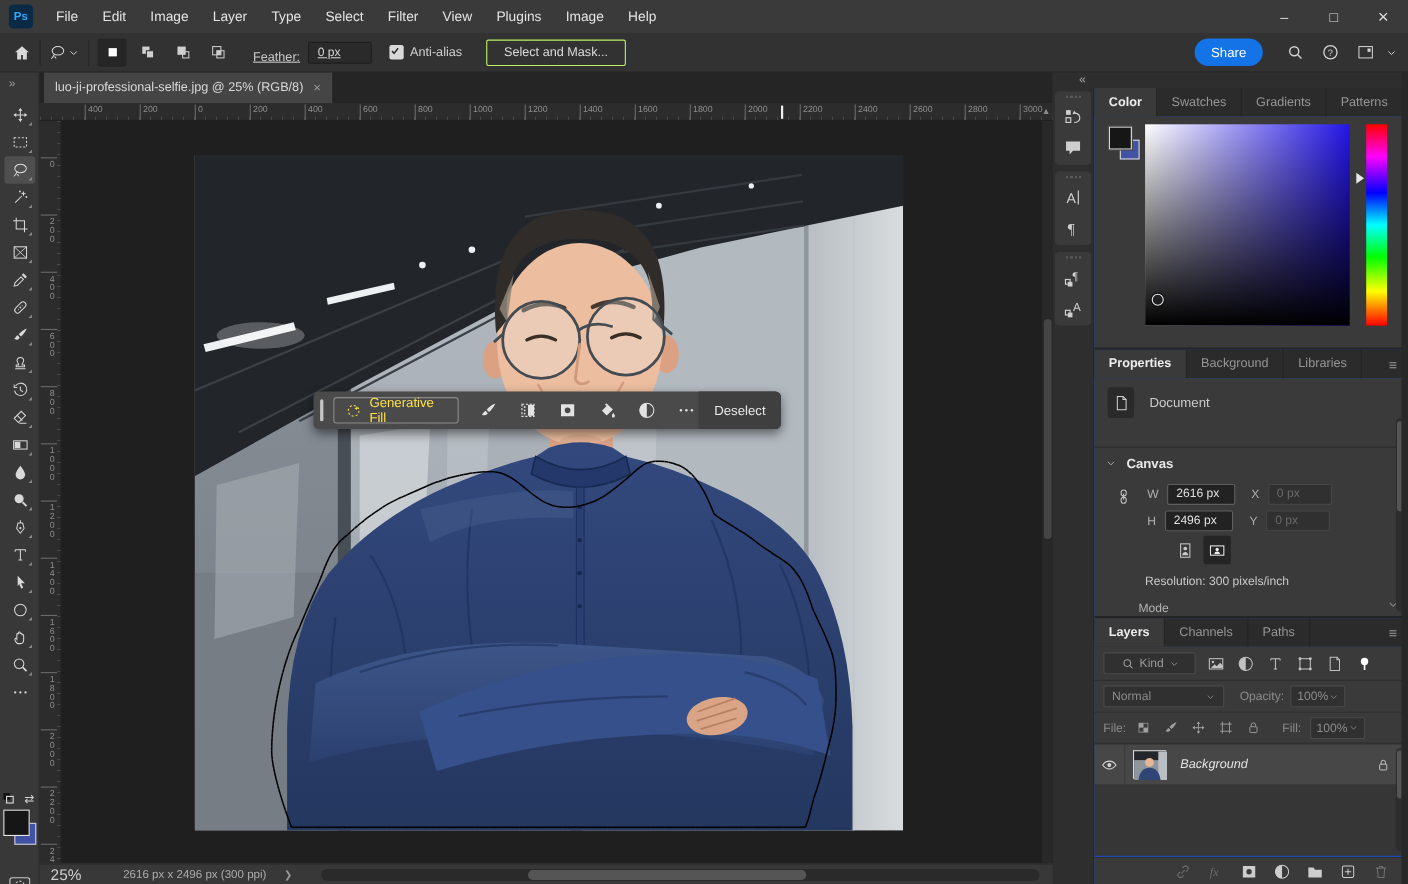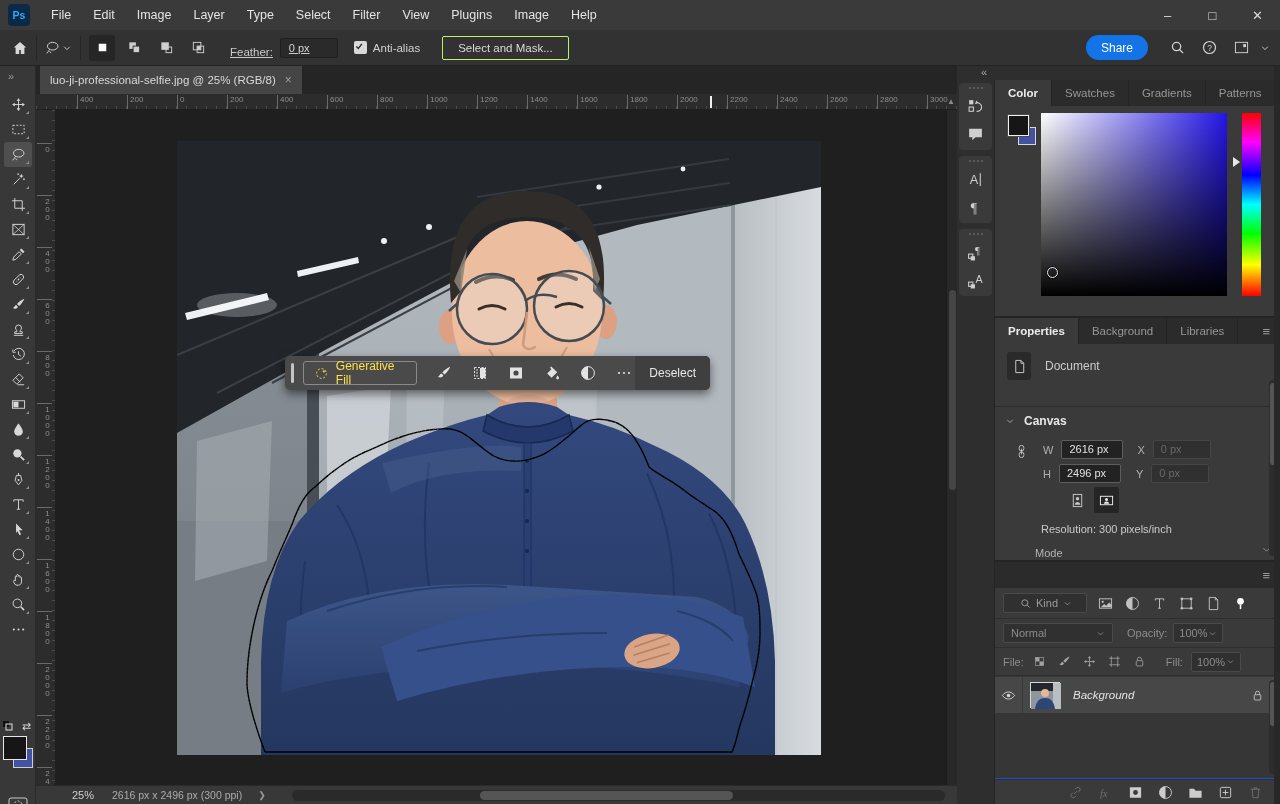--- a/index.html
+++ b/index.html
@@ -99,21 +99,21 @@
   #genfill-btn{ height:24px; border:1px solid #8a8a8a; border-radius:3px; padding:0 10px;
                 display:flex; align-items:center; gap:7px; color:#fde047; font-size:12px; }
   #taskbar-icons{ display:flex; align-items:center; gap:14px; margin-left:16px; flex:1; }
   .tb-icon{ width:22px; height:22px; display:flex; align-items:center; justify-content:center; color:#e3e3e3; }
   #deselect-btn{ height:34px; padding:0 14px; background:#3f3f3f; border-radius:0 5px 5px 0;
                  display:flex; align-items:center; font-size:12px; color:#e8e8e8; }
 
   
   #status-bar{ left:36px; top:785px; width:921px; height:19px; background:#383838; border-top:1px solid #2a2a2a;
                display:flex; align-items:center; font-size:10.5px; color:#ababab; }
-  #zoom-field{ width:58px; padding-left:10px; font-size:11px; color:#cfcfcf;text-align:right; }
+  #zoom-field{ width:58px; padding-left:10px; font-size:14px; color:#cfcfcf; }
   #doc-info{ margin-left:18px; }
   .sb-arrow{ color:#9a9a9a; font-size:9px; margin-left:16px; }
   #h-scroll-track{ position:absolute; left:256px; top:4px; width:653px; height:11px; background:#2a2a2a; border-radius:6px; }
   #h-scroll-thumb{ position:absolute; left:188px; top:1px; width:253px; height:9px; background:#555555; border-radius:5px; }
 
   
   #right-topbar{ left:957px; top:66px; width:323px; height:14px; background:#2e2e2e; }
   #panels-collapse{ position:absolute; left:24px; top:0px; color:#a8a8a8; font-size:11px; }
   #icon-strip{ left:957px; top:80px; width:38px; height:724px; background:#2e2e2e; border-right:1px solid #242424; }
   .strip-group{ margin:3px 2px 6px 2px; background:#3a3a3a; border-radius:4px; padding:4px 0;
@@ -853,20 +853,25 @@
         </span>
       <div class="vscroll" style="top:36px; height:176px;">
         <div class="vthumb" style="top:3px; height:82px;"></div>
       </div>
     </div>
   </div>
   <div class="gap-h" style="top:560px;"></div>
 
   <div class="abs panel" id="layers-panel">
     <div class="panel-tabs">
+      <div style="display:flex;" id="layers-tabs">
+          <div class="ptab active">Layers</div>
+          <div class="ptab">Channels</div>
+          <div class="ptab">Paths</div>
+        </div>
       <div class="panel-menu">≡</div>
     </div>
     <div id="layers-body">
       <div id="filter-row">
         <div id="kind-select">
           <span id="i-search-small">
               <svg width="11" height="11" viewBox="0 0 16 16" fill="none">
                 <circle cx="7" cy="7" r="4.4" fill="none" stroke="currentColor" stroke-width="1.4"></circle>
                 <path d="M10.4 10.4L14 14" stroke="currentColor" stroke-width="1.4"></path>
               </svg>

